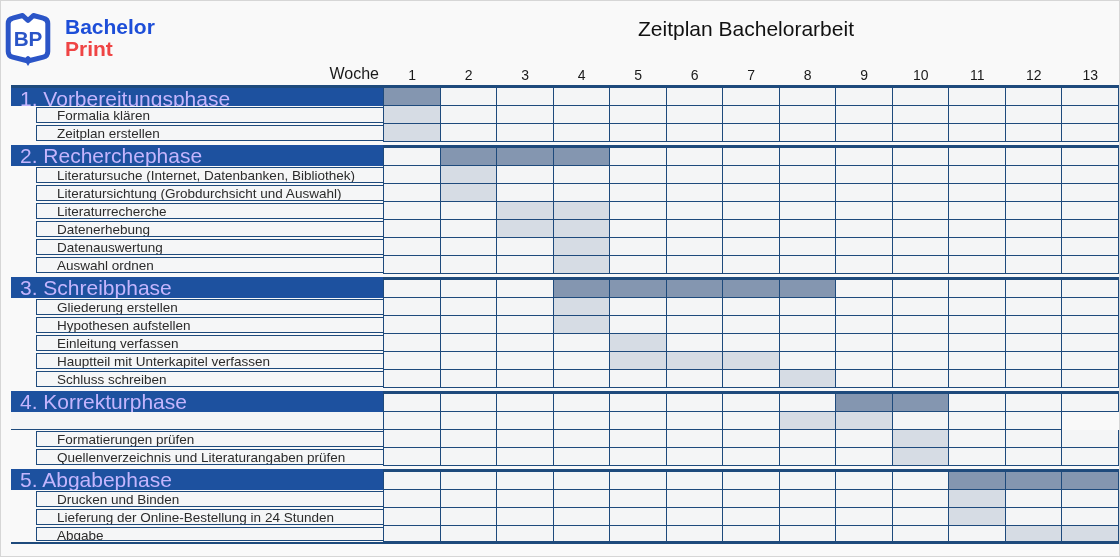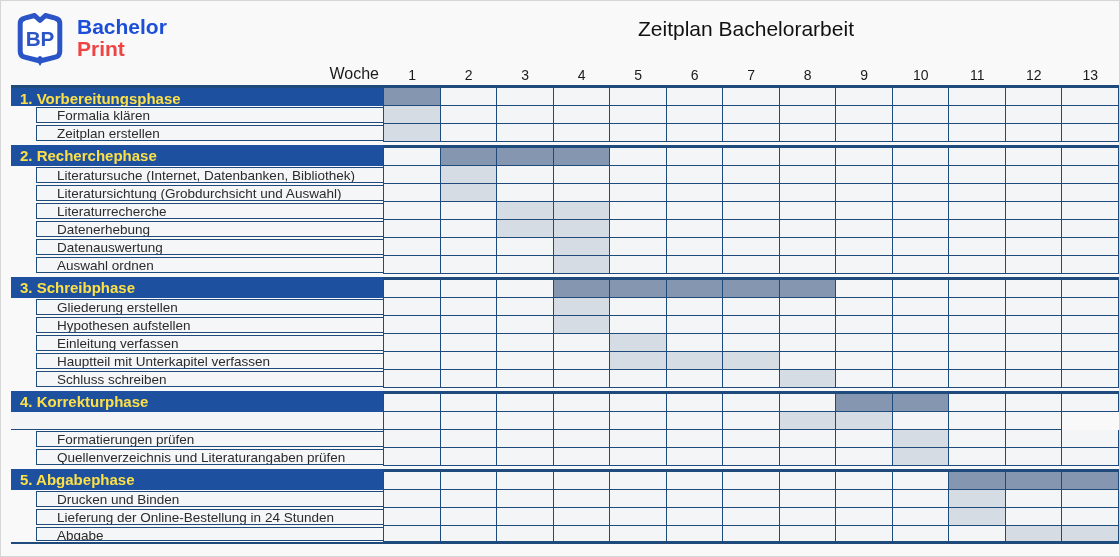--- a/index.html
+++ b/index.html
@@ -11,21 +11,21 @@
   #canvas {
     position: relative;
     width: 1120px; height: 557px;
     background: #f9f9f9;
     border: 1px solid #d6d6d6;
     overflow: hidden;
   }
 
   
   #brand {
-    position: absolute; top: 8px; left: 12px;
+    position: absolute; top: 8px; left: 0;
     display: flex; align-items: center;
   }
   #brand-text { margin-left: 10px; line-height: 1.05; }
   #brand-top  { font-size: 21px; font-weight: bold; color: #1d4ed8; }
   #brand-bottom { font-size: 21px; font-weight: bold; color: #ef4444; }
   #page-title {
     position: absolute; top: 16px; left: 520px; width: 450px;
     text-align: center; font-size: 21px; color: #111;
   }
 
@@ -48,24 +48,24 @@
   .grow {
     display: grid; grid-template-columns: 373px repeat(13, 56.5px);
   }
   .grow.phase { height: 21px; }
   .grow.task  { height: 18px; }
   .grow.phase.gap { margin-top: 3px; }
   .grow.first { border-top: 3px solid var(--grid-line); }
   .grow.last  { border-bottom: 2px solid var(--grid-line); }
 
   .plabel {
-    background: var(--phase-bg); color: #fde047;
-    font-size: 15px; line-height: 21px; padding-left: 9px;
+    background: var(--phase-bg); color: #c4b5fd;
+    font-size: 21px; line-height: 21px; padding-left: 9px;
     border-right: 1px solid var(--grid-line);
-    white-space: nowrap; overflow: hidden; font-weight: bold;
+    white-space: nowrap; overflow: hidden;
   }
   .tlabel-wrap { position: relative; border-right: 1px solid var(--grid-line); }
   .tlabel {
     position: absolute; left: 25px; right: 0; top: 1px; bottom: 1px;
     background: #f5f6f7; border: 1px solid var(--grid-line); border-right: none;
     font-size: 13.5px; color: #2b2b2b; line-height: 15px; padding-left: 20px;
     white-space: nowrap; overflow: hidden;
   }
   .cell {
     background: #f4f5f6;

